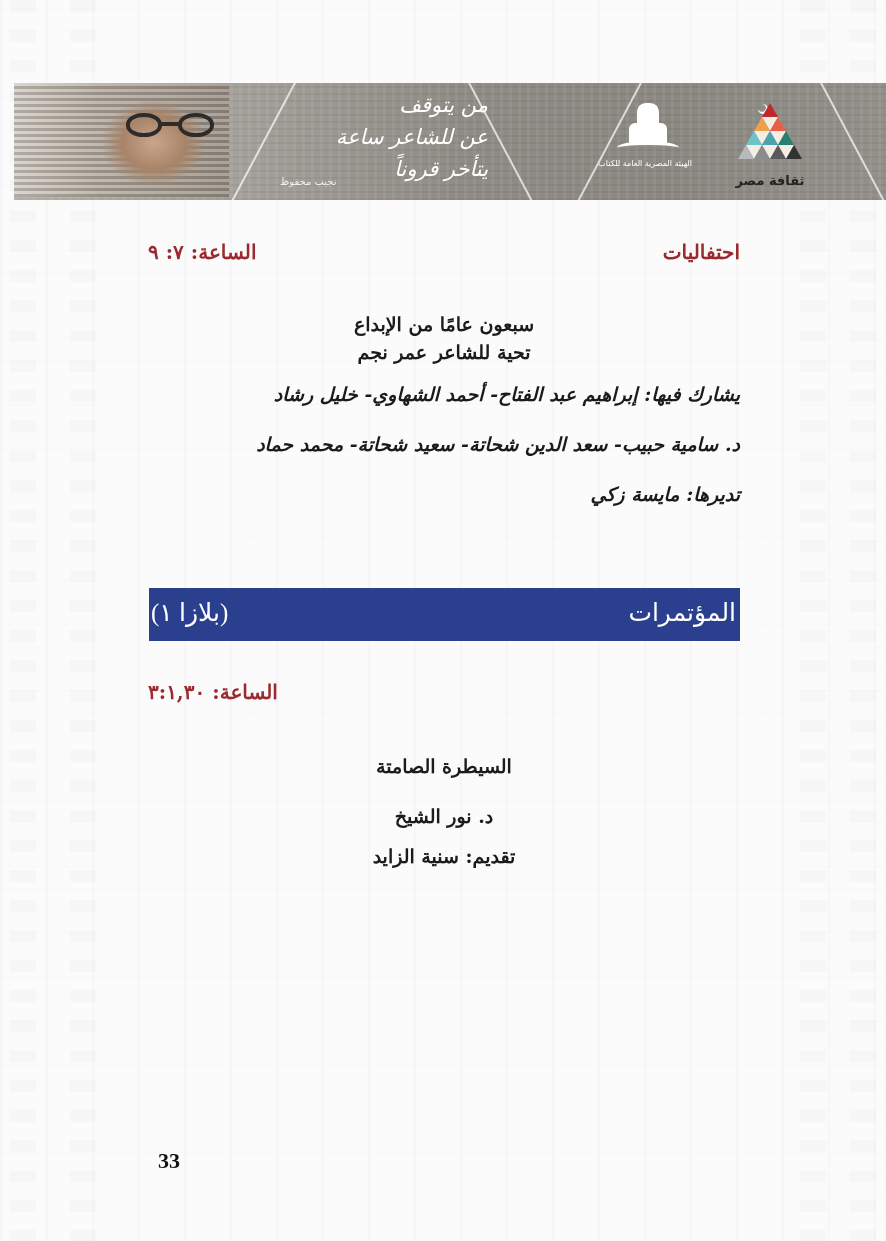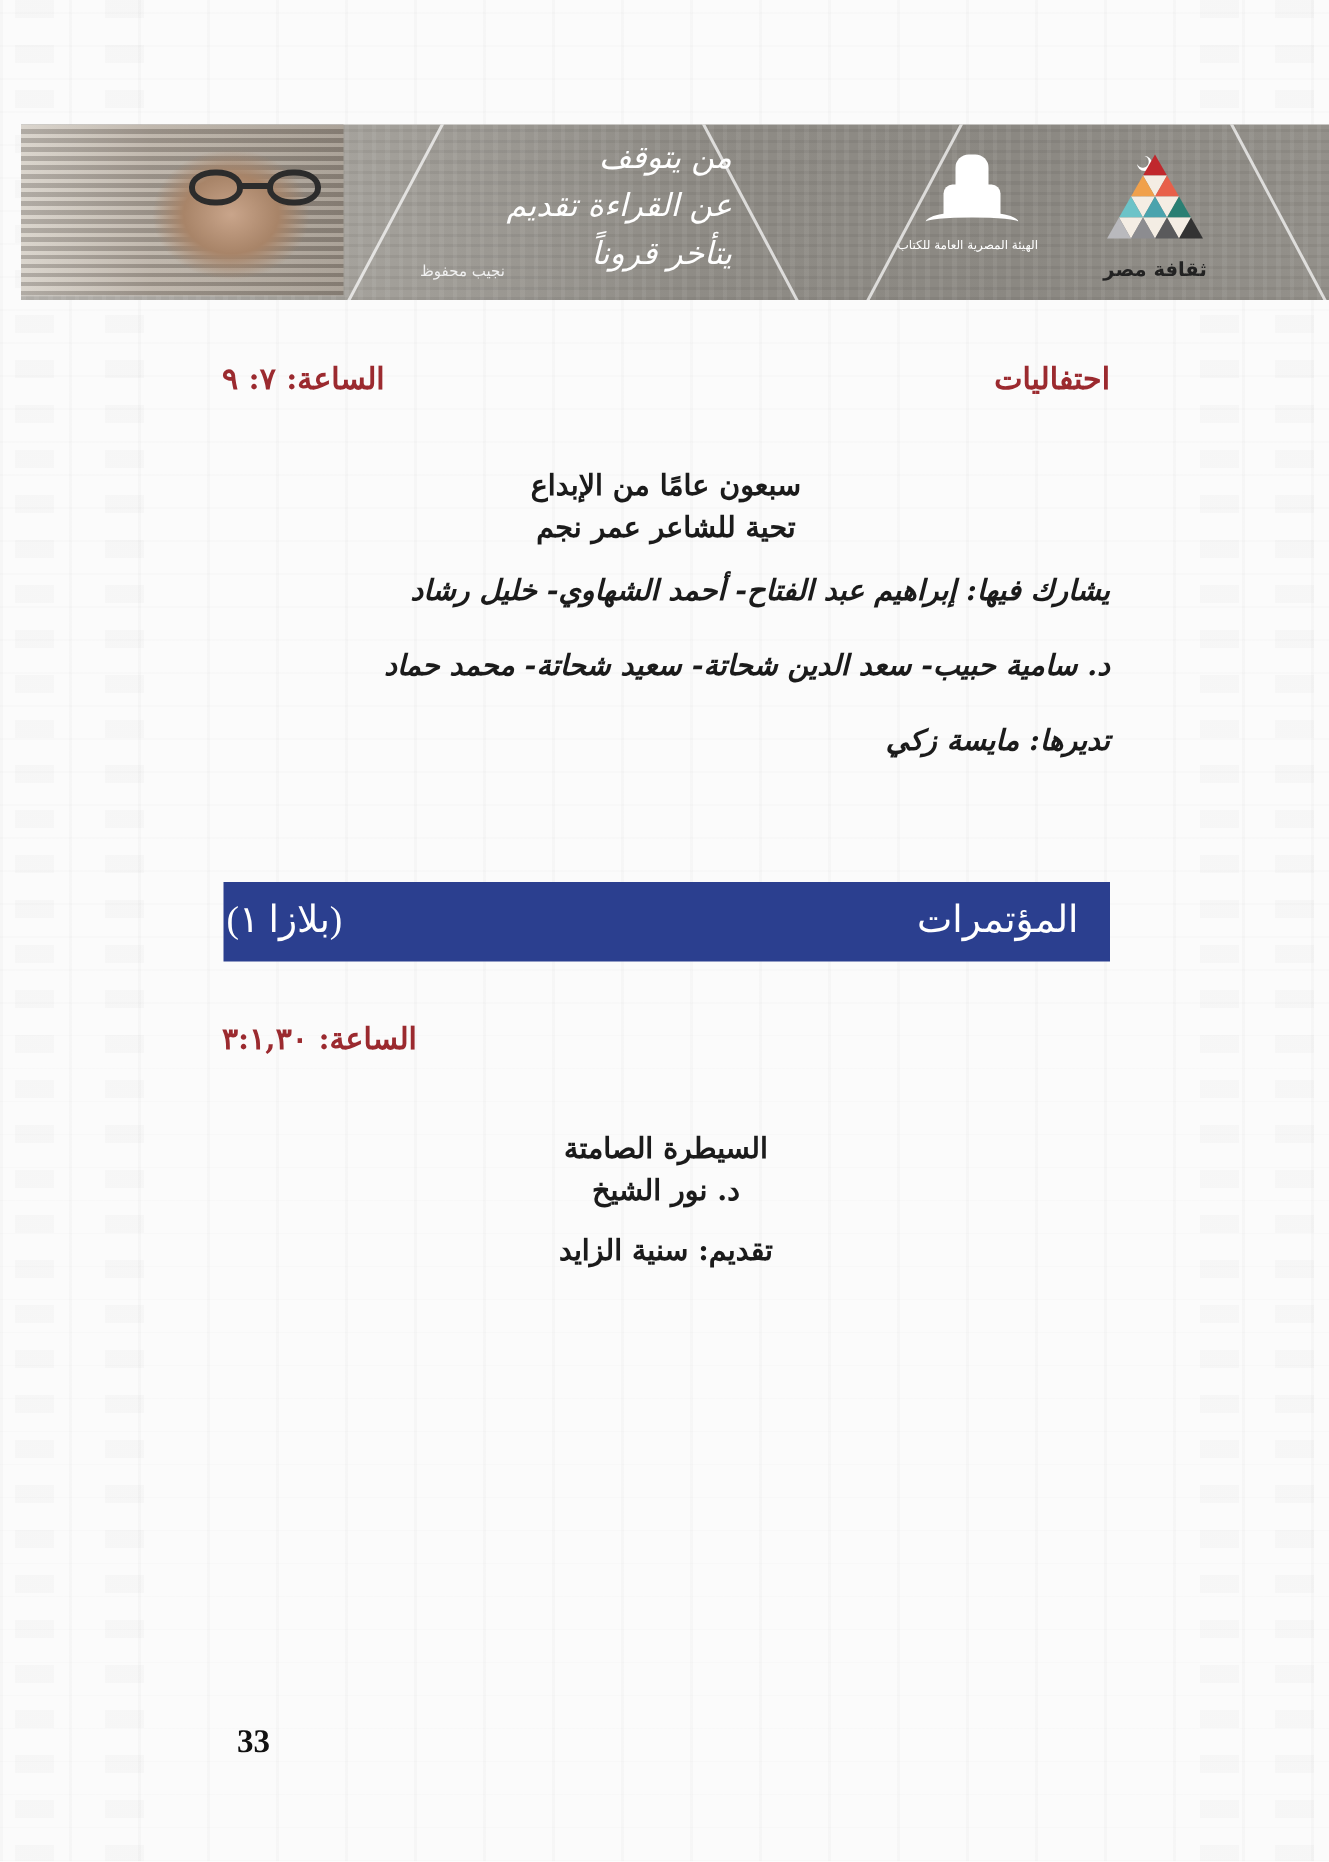--- a/index.html
+++ b/index.html
@@ -169,39 +169,39 @@
 
     .bar {
       position: absolute; left: 149px; top: 588px;
       width: 591px; height: 53px;
       background: #2b3f8f;
       color: #ffffff;
       direction: rtl;
       font-family: "DejaVu Sans", sans-serif;
       font-size: 25px;
     }
-    .bar .title { position: absolute; right: 21px; top: 10px; text-align: center; }
+    .bar .title { position: absolute; right: 4px; top: 10px; text-align: center; }
     .bar .venue { position: absolute; left: 2px; top: 10px; font-family: Liberation Serif, serif; }
 
     .time2 {
       position: absolute; left: 148px; top: 680px;
       color: #9b2a2f;
       font-weight: bold; font-size: 20px;
       direction: rtl;
     }
 
     .talk {
       position: absolute; left: 148px; top: 752px;
       width: 592px;
       text-align: center;
       direction: rtl;
       font-weight: bold; font-size: 19px; color: #1b1b1b;
     }
     .talk div { line-height: 28px; }
-    .talk .t1 { }
+    .talk .t1 { margin-bottom: 22px; }
     .talk .t2 { margin-bottom: 12px; }
 
     .page-num {
       position: absolute; left: 158px; top: 1148px;
       font-family: "Liberation Serif", serif;
       font-weight: bold; font-size: 22px; color: #111;
     }
   </style>
 </head>
 <body>
@@ -221,21 +221,21 @@
           <span class="br"></span>
       </div>
     </div>
     <div class="diag" style="left:248px; transform: rotate(28deg);"></div>
     <div class="diag" style="left:486px; transform: rotate(-28deg);"></div>
     <div class="diag" style="left:594px; transform: rotate(28deg);"></div>
     <div class="diag" style="left:838px; transform: rotate(-28deg);"></div>
 
     <div class="quote">
       <span class="line">من يتوقف</span>
-      <span class="line">عن القراءة تقديم</span>
+      <span class="line">عن للشاعر ساعة</span>
       <span class="line">يتأخر قروناً</span>
       <span class="author">نجيب محفوظ</span>
     </div>
 
     <div class="logo-gebo">
       <div class="figure">
         <div class="head"></div>
         <div class="body"></div>
         <div class="book"></div>
       </div>

